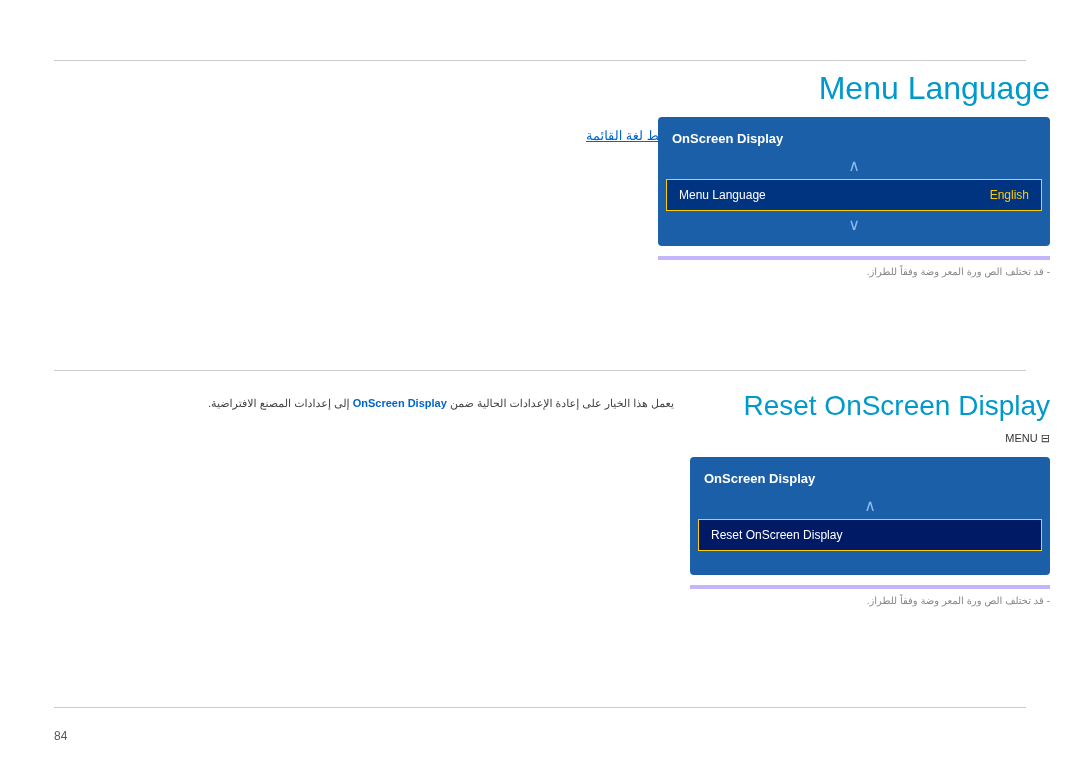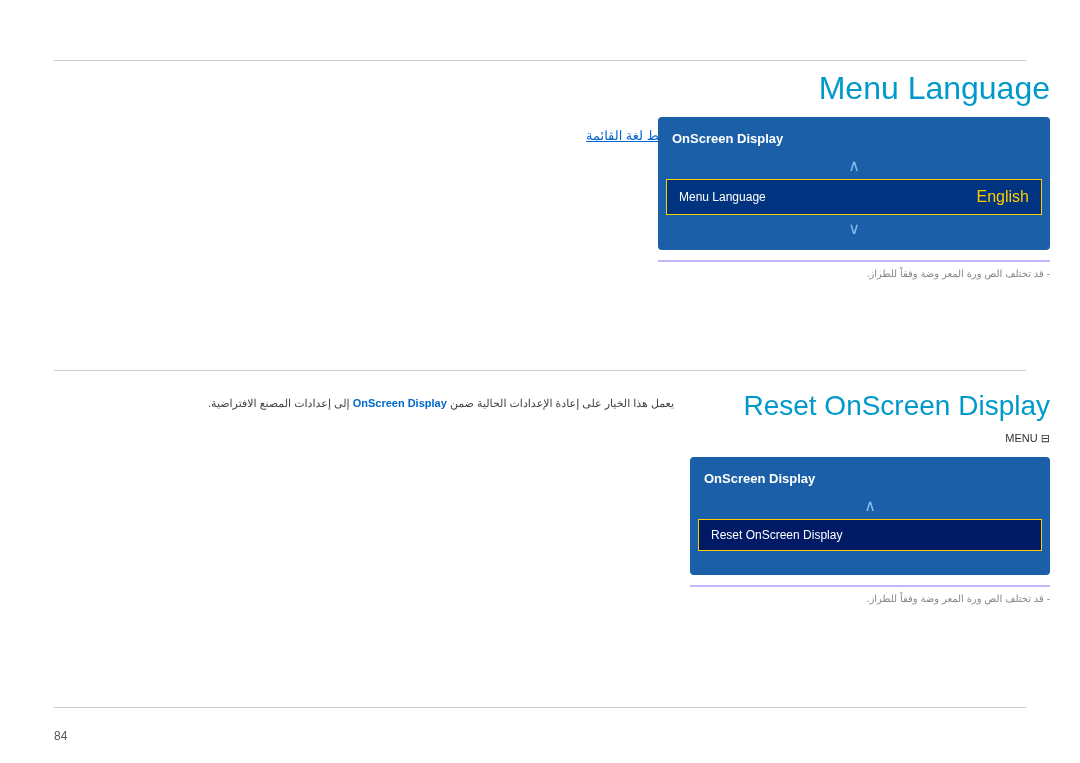--- a/index.html
+++ b/index.html
@@ -136,32 +136,32 @@
       border: 1px solid #ffcc00;
     }
 
     .osd-menu-label {
       color: #ffffff;
       font-size: 12px;
     }
 
     .osd-menu-value {
       color: #ffcc00;
-      font-size: 16px;
+      font-size: 12px;
     }
 
     
     .bottom-note {
       font-size: 10px;
       color: #888;
       text-align: right;
       direction: rtl;
       margin-top: 10px;
       padding-top: 6px;
-      border-top: 2px solid #c4b5fd;
+      border-top: 4px solid #c4b5fd;
     }
 
     
     .section2-left {
       position: absolute;
       left: 54px;
       top: 395px;
       width: 620px;
       text-align: right;
       direction: rtl;

